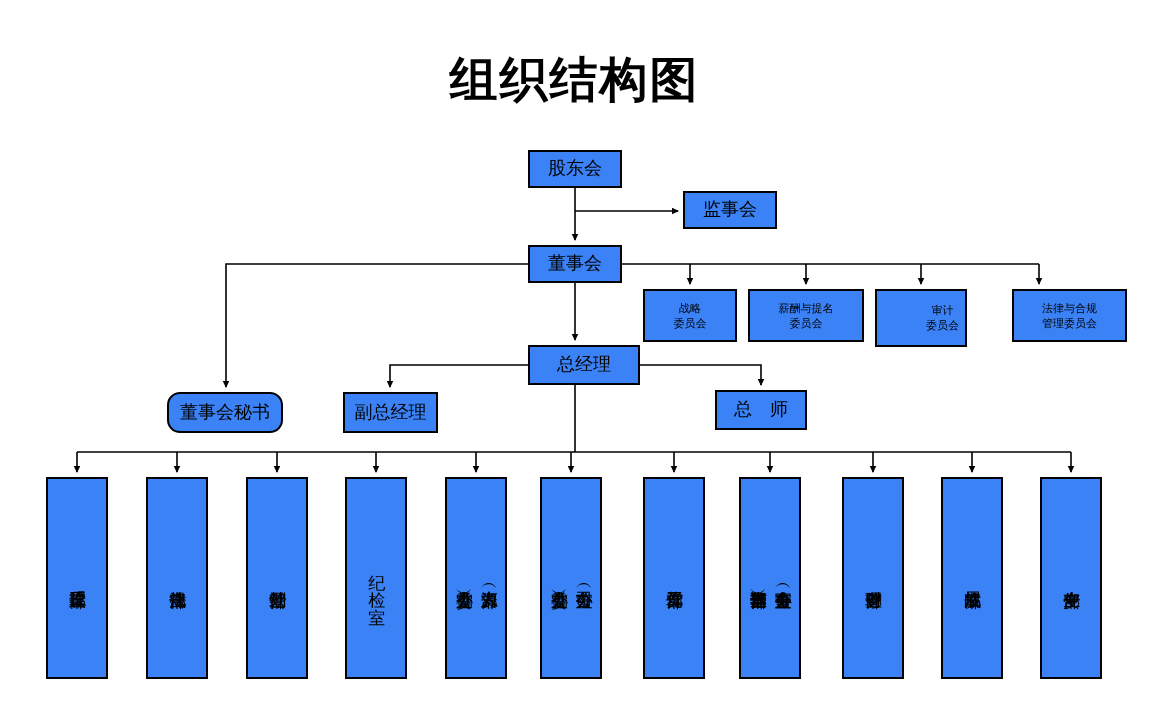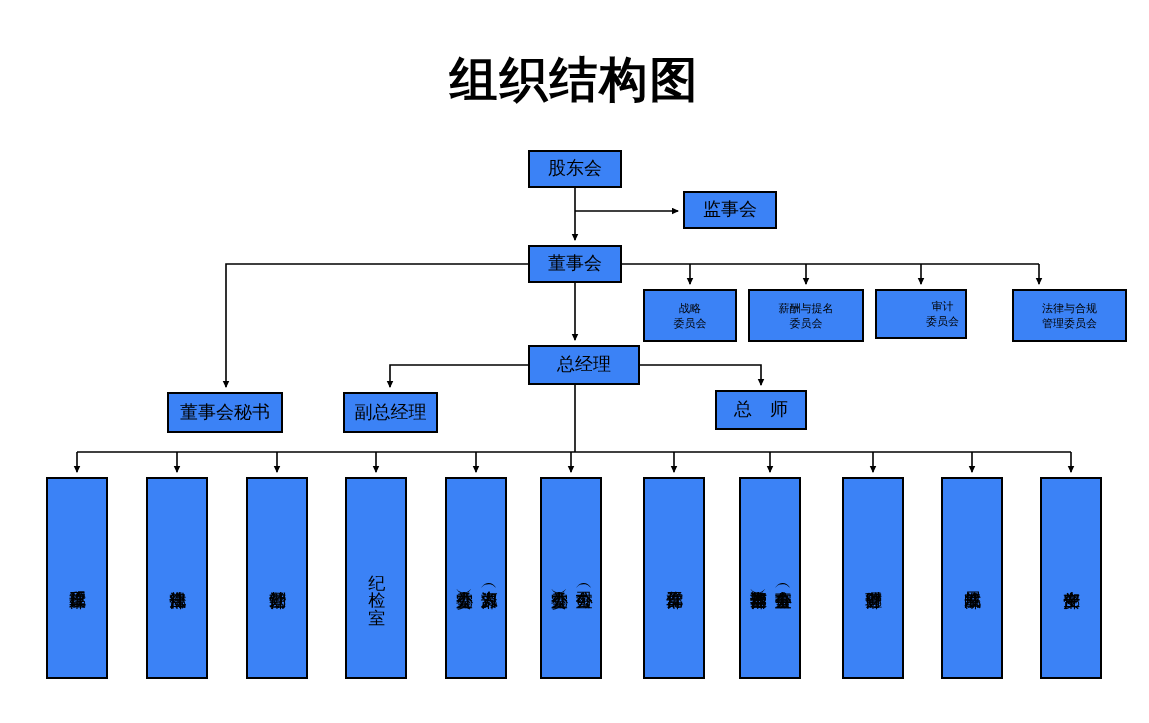--- a/index.html
+++ b/index.html
@@ -12,26 +12,26 @@
        display:flex;align-items:center;justify-content:center;text-align:center;}
   .hnode{font-size:18px;line-height:1.3;white-space:pre-line;}
   .committee{font-size:11px;line-height:1.35;white-space:pre-line;}
   .dept{top:477px;width:62px;height:202px;font-size:17px;line-height:1.45;
         writing-mode:vertical-rl;text-orientation:mixed;white-space:pre-line;}
   
   #n-shareholders{left:528px;top:150px;width:94px;height:38px;}
   #n-supervisory {left:683px;top:191px;width:94px;height:38px;}
   #n-board       {left:528px;top:245px;width:94px;height:38px;}
   #n-gm          {left:528px;top:345px;width:112px;height:40px;}
-  #n-secretary   {left:167px;top:392px;width:116px;height:41px;}
+  #n-secretary   {left:167px;top:392px;width:116px;height:41px;border-radius:13px;}
   #n-deputy     {left:343px;top:392px;width:95px;height:41px;}
   #n-chief      {left:715px;top:390px;width:92px;height:40px;}
   #c0{left:643px;top:289px;width:94px;height:53px;}
   #c1{left:748px;top:289px;width:116px;height:53px;}
-  #c2{left:875px;top:289px;width:92px;height:50px;padding-left:43px;}
+  #c2{left:875px;top:289px;width:92px;height:58px;padding-left:43px;}
   #c3{left:982px;top:289px;width:115px;height:53px;margin-left:30px;}
   #d0{left:46px;}  #d1{left:146px;} #d2{left:246px;} #d3{left:345px;}
   #d4{left:445px;} #d5{left:540px;} #d6{left:643px;} #d7{left:739px;}
   #d8{left:842px;} #d9{left:941px;} #d10{left:1040px;}
 </style>
 </head>
 <body>
 
 <div id="canvas">
 

